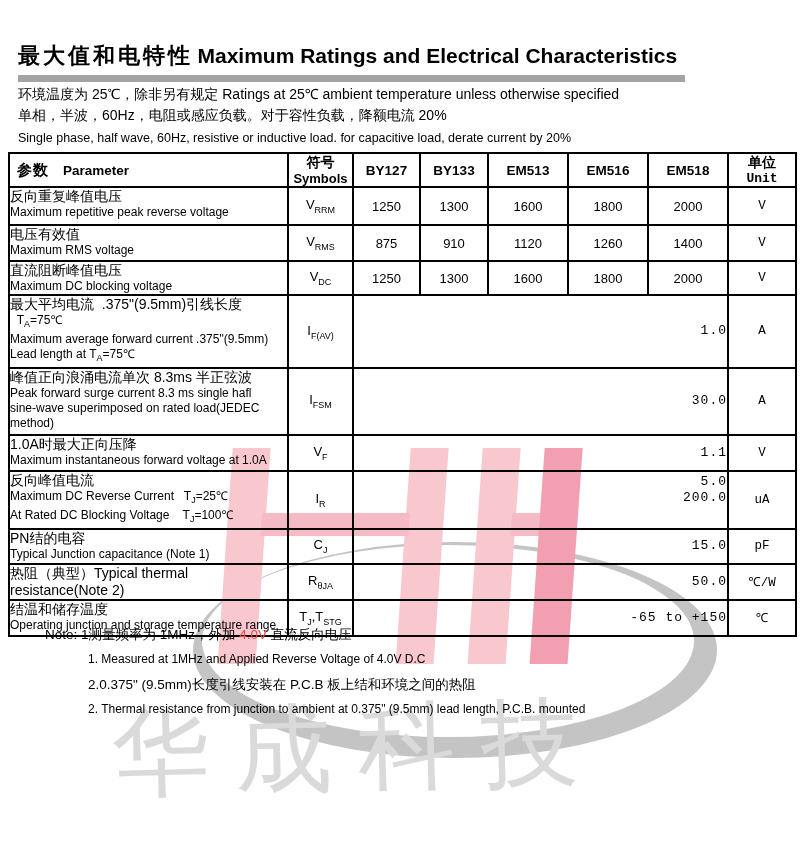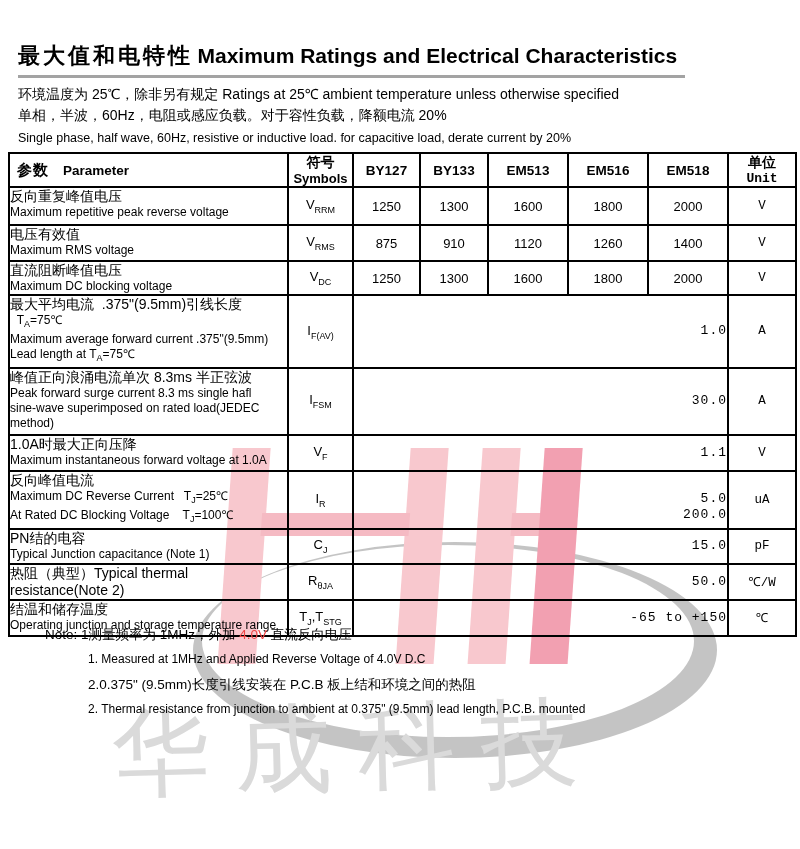--- a/index.html
+++ b/index.html
@@ -18,21 +18,21 @@
     font-family: "DejaVu Serif", serif;
     font-size: 97px; letter-spacing: 26px;
     transform: rotate(-1.5deg);
     white-space: nowrap;
   }
   
   .content-layer { position: absolute; inset: 0; z-index: 1; }
   .page-title {
     position: absolute; left: 18px; top: 41px;
     font-weight: bold; white-space: nowrap;
-    border-bottom: 3px solid #a3a3a3;
+    border-bottom: 7px solid #a3a3a3;
     padding: 0 8px 4px 0;
   }
   .page-title .t-zh { font-size: 22px; letter-spacing: 3px; font-family: "Liberation Serif", serif; }
   .page-title .t-en { font-size: 21px; }
   .cond-block { position: absolute; left: 18px; top: 84px; }
   .cond-1, .cond-2 { font-size: 14px; line-height: 21px; }
   .cond-3 { font-size: 12.5px; margin-top: 5px; }
 
   table.ratings {
     position: absolute; left: 8px; top: 152px;
@@ -49,21 +49,21 @@
   .hdr-model { font-size: 13.5px; text-align: center; }
 
   .param-cell { padding: 2px 4px 0 7px; vertical-align: top; }
   .zh-line { font-size: 14px; line-height: 17px; white-space: pre-wrap; }
   .en-line { font-size: 12px; line-height: 15px; white-space: pre-wrap; }
   .sym-cell { text-align: center; vertical-align: middle; font-size: 13px; margin-left: 38px; }
   .sym-cell sub, .param-cell sub { font-size: 9px; }
   .num-cell { text-align: center; vertical-align: middle; font-size: 13px; }
   .span-cell { text-align: center; vertical-align: middle;
                font-family: "Liberation Mono", monospace; font-size: 13px; letter-spacing: 1px; }
-  .span-cell.top-align { vertical-align: top; padding-top: 19px; }
+  .span-cell.top-align { vertical-align: top; padding-top: 2px; }
   .span-line { line-height: 16px; text-align: right; }
   .unit-cell { text-align: center; vertical-align: middle;
                font-family: "Liberation Mono", monospace; font-size: 12.5px; }
 
   .notes-block { position: absolute; left: 45px; top: 626px; }
   .note-zh { font-size: 13.5px; line-height: 17px; margin-bottom: 9px; white-space: pre-wrap; }
   .note-en { font-size: 12px; line-height: 15px; margin-left: 43px; margin-bottom: 9px; white-space: pre-wrap; }
 </style>
 </head>
 <body>

